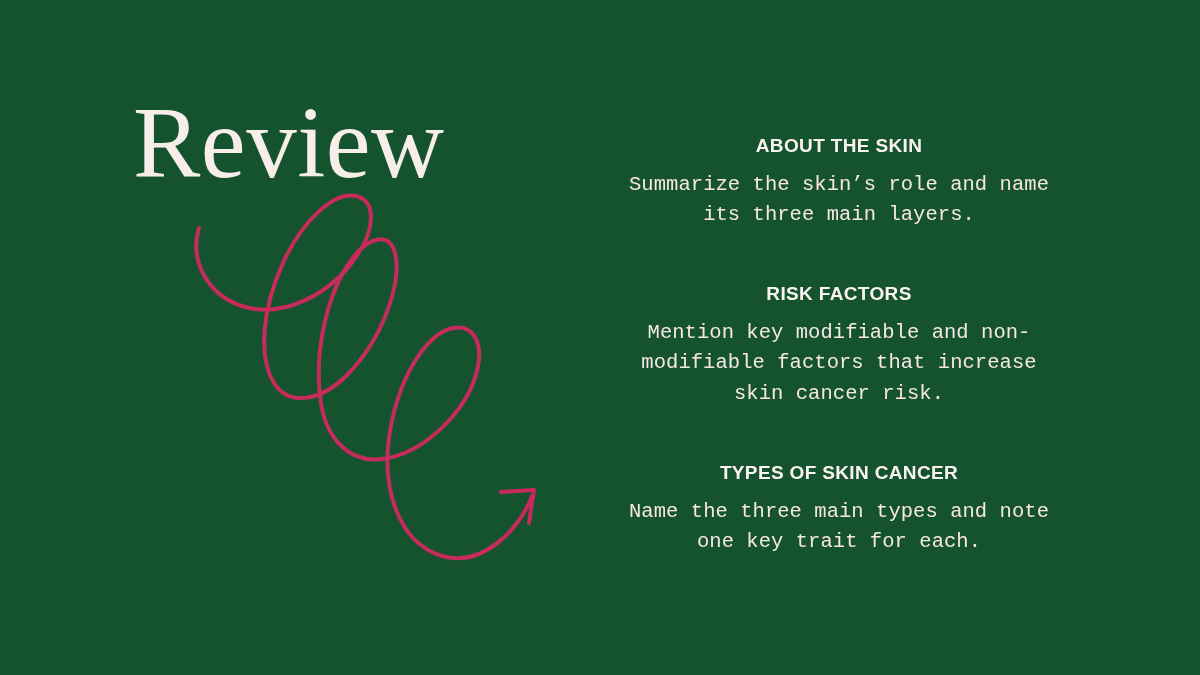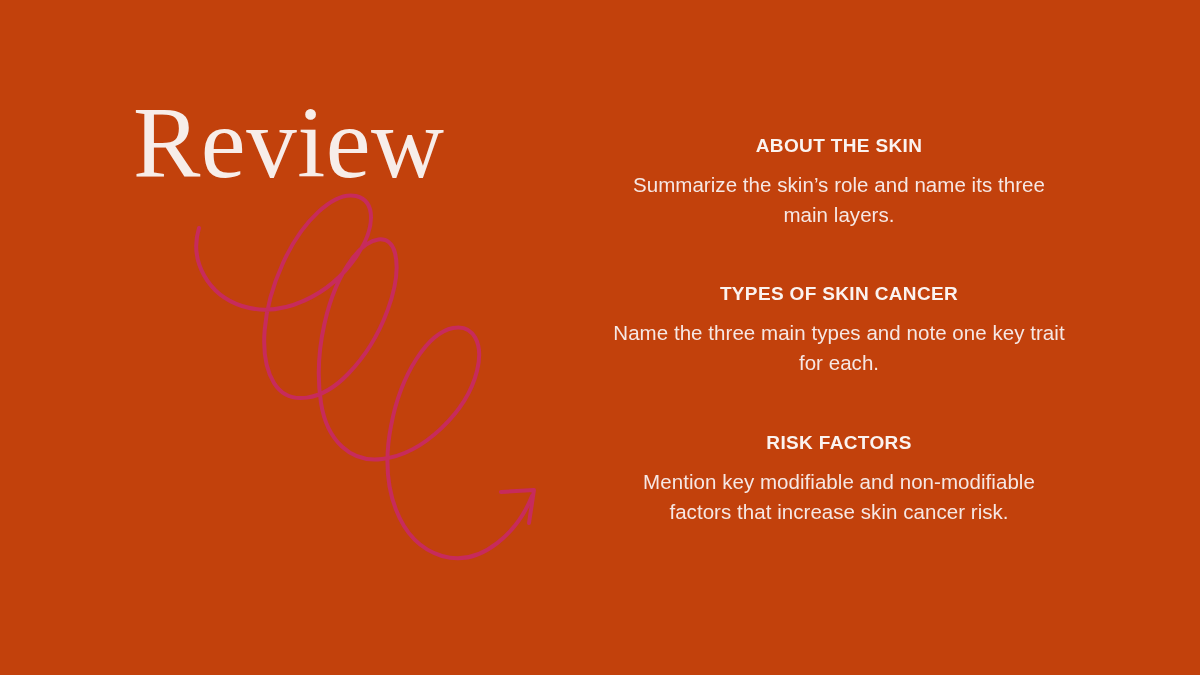--- a/index.html
+++ b/index.html
@@ -12,21 +12,21 @@
     height: 675px;
     overflow: hidden;
     font-family: "Liberation Sans", sans-serif;
     background: #8b1038;
   }
 
   #slide {
     position: relative;
     width: 1200px;
     height: 675px;
-    background: #c2410c;
+    background: #14532d;
     overflow: hidden;
   }
 
   
   #left-column {
     position: absolute;
     left: 0;
     top: 0;
     width: 580px;
     height: 675px;
@@ -75,21 +75,21 @@
     font-size: 19px;
     font-weight: 700;
     line-height: 1.25;
     letter-spacing: 0.35px;
     color: #fbf3f0;
     margin: 0 0 9px 0;
     text-transform: uppercase;
   }
 
   .block-body {
-    font-family: Liberation Sans, sans-serif;
+    font-family: Liberation Mono, monospace;
     font-size: 20.5px;
     font-weight: 400;
     line-height: 1.48;
     letter-spacing: 0.05px;
     color: #f6e7e4;
     margin: 12px;
   }
 </style>
 </head>
 <body>
@@ -127,24 +127,24 @@
   </div>
 
   <div id="content-column">
 
     <div class="content-block">
       <h2 class="block-heading">ABOUT THE SKIN</h2>
       <p class="block-body">Summarize the skin’s role and name its three main layers.</p>
     </div>
 
     <div class="content-block">
-      <h2 class="block-heading">TYPES OF SKIN CANCER</h2>
-      <p class="block-body">Name the three main types and note one key trait for each.</p>
+      <h2 class="block-heading">RISK FACTORS</h2>
+      <p class="block-body">Mention key modifiable and non-modifiable factors that increase skin cancer risk.</p>
     </div>
 
     <div class="content-block">
-      <h2 class="block-heading">RISK FACTORS</h2>
-      <p class="block-body">Mention key modifiable and non-modifiable factors that increase skin cancer risk.</p>
+      <h2 class="block-heading">TYPES OF SKIN CANCER</h2>
+      <p class="block-body">Name the three main types and note one key trait for each.</p>
     </div>
 
   </div>
 
 </div>
 
 </body></html>

